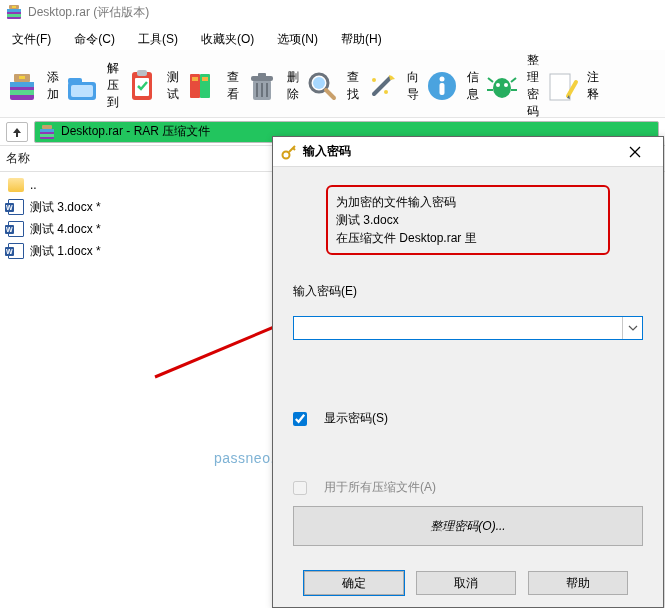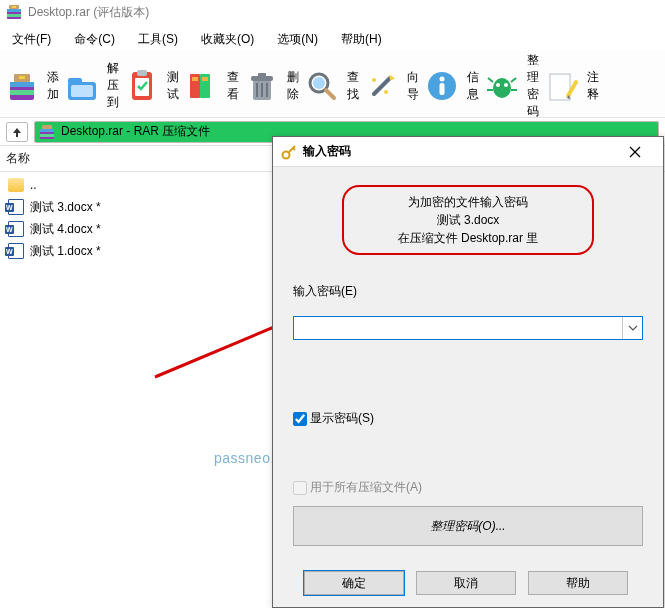--- a/index.html
+++ b/index.html
@@ -29,26 +29,26 @@
   .docx-ico { width: 16px; height: 16px; position: relative; background:#fff; border:1px solid #2b579a; border-radius:1px; }
   .docx-ico::before { content:""; position:absolute; left:-4px; top:3px; width:9px; height:9px; background:#2b579a; border-radius:1px; }
   .docx-ico::after { content:"W"; position:absolute; left:-3px; top:3px; font-size:7px; color:#fff; font-weight:bold; line-height:9px; }
 
   
   .dialog { position: absolute; left: 272px; top: 136px; width: 392px; height: 472px; background: #f0f0f0; border: 1px solid #646464; box-shadow: 2px 2px 8px rgba(0,0,0,.25); }
   .dlg-title { height: 30px; background: #fff; display: flex; align-items: center; padding: 0 8px; border-bottom: 1px solid #dcdcdc; font-weight: bold; }
   .dlg-title .key-ico { margin-right: 6px; }
   .dlg-close { margin-left: auto; width: 40px; height: 28px; display:flex; align-items:center; justify-content:center; font-size:14px; }
   .dlg-body { padding: 18px 20px 0; }
-  .redbox { width: 252px; margin: 0 auto 28px; border: 2px solid #d60000; border-radius: 17px; padding: 6px 8px; text-align: center; line-height: 18px; color: #000; font-size: 12px; }
+  .redbox { width: 284px; margin: 0 auto 28px; border: 2px solid #d60000; border-radius: 6px; padding: 6px 8px; line-height: 18px; color: #000; font-size: 12px; }
   .field-label { font-size: 12px; margin-bottom: 16px; }
   .combo { display:flex; height: 24px; border:1px solid #0078d7; background:#fff; }
   .combo input { flex:1; border:none; outline:none; padding:0 4px; font-size:12px; }
   .combo .caret { width:20px; border-left:1px solid #c7c7c7; display:flex; align-items:center; justify-content:center; }
-  .chk { display:flex; align-items:center; gap:3px; font-size:12px; }
+  .chk { display:flex; align-items:center; gap:17px; font-size:12px; }
   .chk input { width:14px; height:14px; accent-color:#0078d7; }
   .orgbtn { width: 350px; height:40px; background:#e1e1e1; border:1px solid #adadad; font-size:12px;font-style:italic; }
   .btnrow { position:absolute; bottom:12px; left:0; right:4px; display:flex; justify-content:center; gap:12px; }
   .btnrow button { width:100px; height:24px; background:#e1e1e1; border:1px solid #adadad; font-size:12px; }
   .btnrow button.default { outline:1px solid #0078d7; }
 
   .arrow { position:absolute; left:150px; top:302px; width:180px; height:80px; pointer-events:none; }
   .watermark { position:absolute; left:214px; top:450px; font-size:14px; color:#7fb3d5; letter-spacing:.5px; }
 </style>
 </head>

